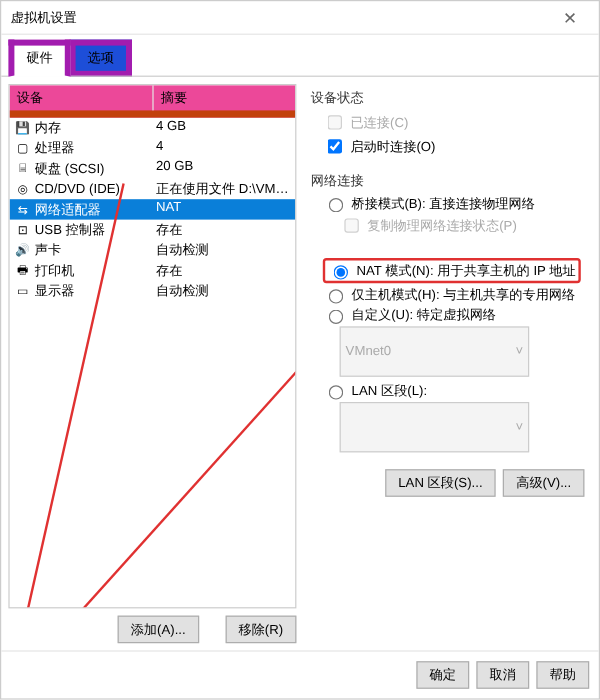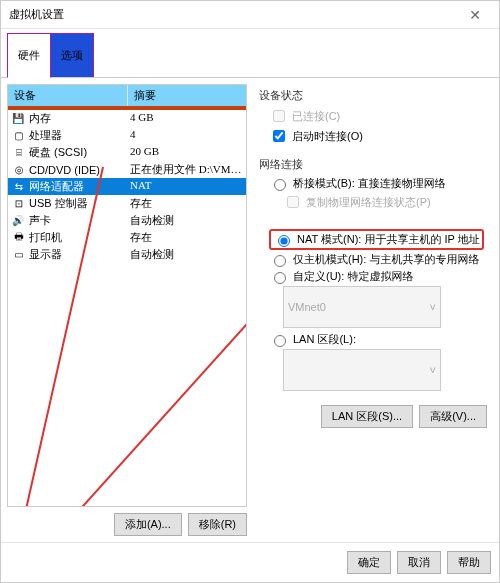--- a/index.html
+++ b/index.html
@@ -1,36 +1,36 @@
 <!DOCTYPE html>
 <html><head>
 <meta charset="utf-8">
 <style>
 * { box-sizing: border-box; font-family: "Microsoft YaHei", "Segoe UI", sans-serif; font-size: 11px; }
 body { margin: 0; background: #fff; width: 500px; height: 583px; display: flex; flex-direction: column; border: 1px solid #ccc; }
 .titlebar { height: 28px; display: flex; align-items: center; padding: 0 8px; border-bottom: 1px solid #e5e5e5; }
 .titlebar .title { flex: 1; }
 .titlebar .close { width: 32px; text-align: center; font-size: 14px; color: #666; }
 .tabs { display: flex; padding: 4px 6px 0 6px; font-size: 11px; }
-.tab { padding: 14px 10px; border: 1px solid #a21caf; background: #fff; margin-right: -1px; position: relative; }
+.tab { padding: 3px 10px; border: 5px solid #a21caf; background: #fff; margin-right: -1px; position: relative; }
 .tab.active { border-bottom: 1px solid #fff; z-index: 2; }
 .tab.inactive { background: #1d4ed8; }
 .content { flex: 1; display: flex; padding: 6px; gap: 6px; border-top: 1px solid #ccc; margin-top: -1px; position: relative; }
 .left { width: 240px; display: flex; flex-direction: column; }
 .list-area { flex: 1; border: 1px solid #ccc; position: relative; overflow: hidden; }
-.list-header { display: flex; background: #7dd3fc; border-bottom: 4px solid #c2410c; }
+.list-header { display: flex; background: #ec4899; border-bottom: 6px solid #c2410c; }
 .list-header div { padding: 3px 6px; }
 .col-device { width: 120px; border-right: 1px solid #e5e5e5; }
 .col-summary { flex: 1; }
 .list-row { display: flex; padding: 1px 0; }
 .list-row .col-device { display: flex; align-items: center; gap: 3px; padding-left: 4px; border: none; }
-.list-row .col-summary { padding-left: 2px; white-space: nowrap; overflow: hidden; text-overflow: ellipsis; font-family: Liberation Serif, serif; }
+.list-row .col-summary { padding-left: 2px; white-space: nowrap; overflow: hidden; text-overflow: ellipsis; }
 .list-row.selected { background: #0a7fd9; color: #fff; }
 .icon { width: 14px; height: 14px; display: inline-flex; align-items: center; justify-content: center; font-size: 10px; }
-.btn-row { display: flex; justify-content: flex-end; gap: 6px; padding: 6px 0 0 0; align-items: center; }
+.btn-row { display: flex; justify-content: flex-end; gap: 22px; padding: 6px 0 0 0; align-items: center; }
 .btn { padding: 3px 10px; border: 1px solid #adadad; background: #e1e1e1; }
 .right { flex: 1; padding: 4px 6px 0 6px; }
 .group-label { color: #333; margin-bottom: 4px; }
 .indent { margin-left: 10px; margin-bottom: 2px; display: flex; align-items: center; gap: 4px; }
 .indent.disabled { color: #aaa; }
 .indent2 { margin-left: 24px; margin-bottom: 18px; color: #aaa; display:flex; align-items:center; gap:4px;}
 .sep { height: 10px; }
 .radio, .check { width: 12px; height: 12px; }
 .highlight-red { border: 2px solid #e03131; padding: 1px 2px; border-radius: 3px; }
 .select-dis { width: 158px; border: 1px solid #ccc; background: #f4f4f4; color: #aaa; padding: 14px 4px; margin-left: 24px; display: flex; justify-content: space-between; }

